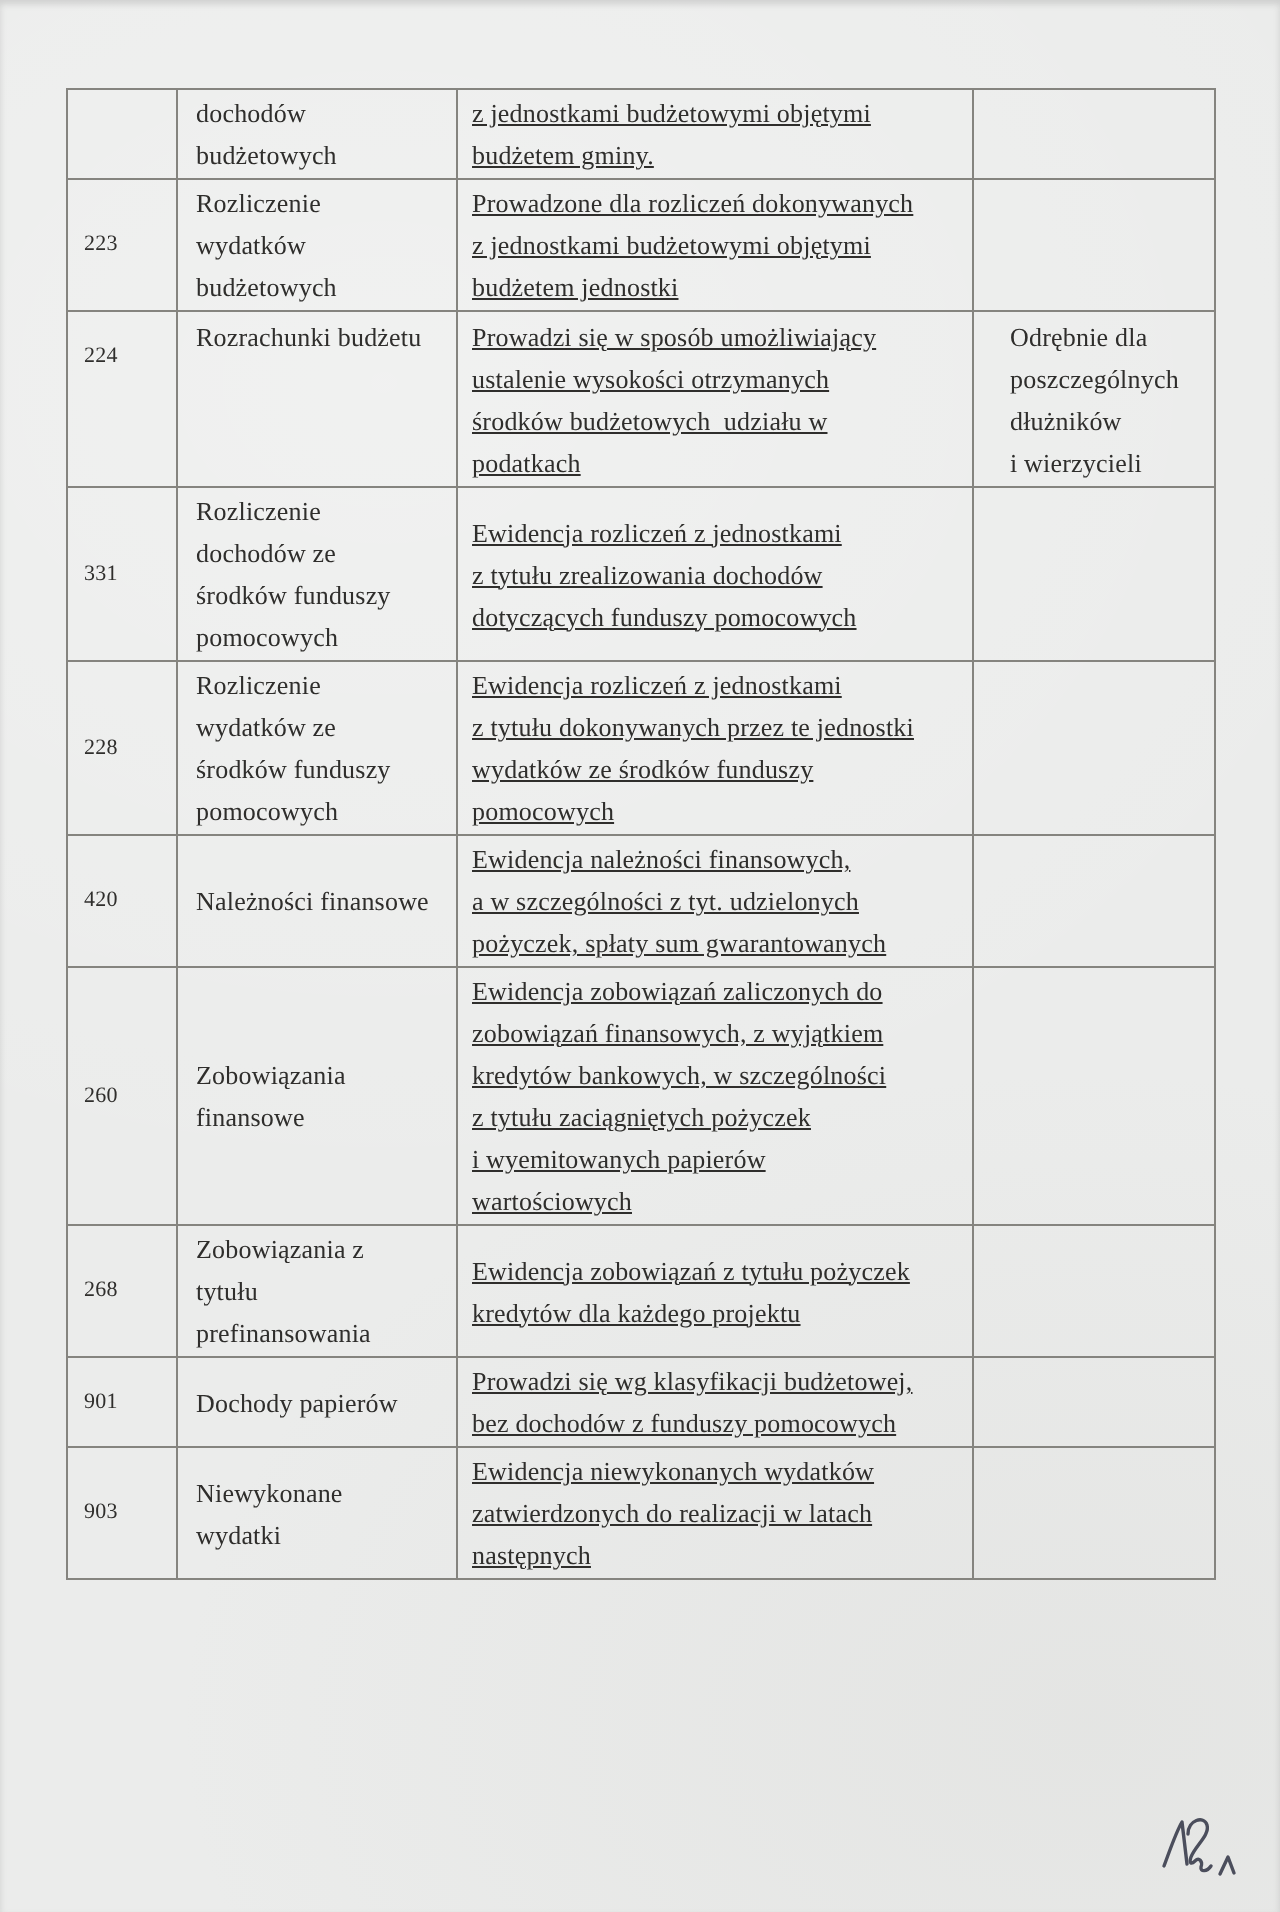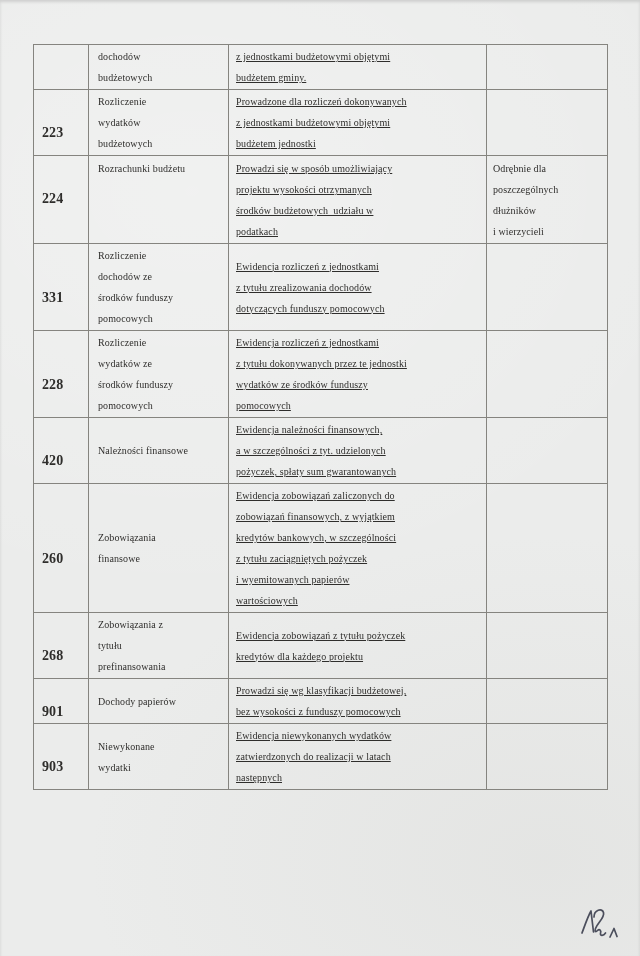--- a/index.html
+++ b/index.html
@@ -32,34 +32,33 @@
     table-layout: fixed;
   }
   .accounts-table td {
     border: 1px solid #85847f;
     vertical-align: middle;
     padding: 0;
     overflow: hidden;
   }
   .cell {
     white-space: pre-wrap;
-    font-size: 10px;
+    font-size: 13px;
     line-height: 21px;
     padding: 1px 2px 1px 7px;
     letter-spacing: 0.1px;
   }
   td.num-cell .cell {
-    font-weight: bold;
-    font-size: 14px;
+    font-weight: normal;
+    font-size: 11px;
     padding-left: 8px;
-    margin-top: 20px;
   }
   td.name-cell .cell { padding-left: 9px; padding-right: 3px; }
   td.desc-cell .cell { padding-left: 7px; padding-right: 2px; text-decoration: underline; }
-  td.note-cell .cell { padding-left: 6px; padding-right: 2px; }
+  td.note-cell .cell { padding-left: 6px; padding-right: 2px; margin-left: 12px; }
   tr.align-top td { vertical-align: top; }
   tr.align-top td.num-cell .cell { padding-top: 12px; }
   tr.align-top td.name-cell .cell,
   tr.align-top td.desc-cell .cell,
   tr.align-top td.note-cell .cell { padding-top: 2px; }
   .pagemark {
     position: absolute;
     left: 579px;
     top: 903px;
   }
@@ -113,21 +112,21 @@
       </tr>
       <tr class="align-top" style="height:83px">
         <td class="num-cell">
             <div class="cell">224</div>
           </td>
         <td class="name-cell">
             <div class="cell">Rozrachunki budżetu</div>
           </td>
         <td class="desc-cell">
             <div class="cell">Prowadzi się w sposób umożliwiający
-projektu wysokości otrzymanych
+ustalenie wysokości otrzymanych
 środków budżetowych  udziału w
 podatkach</div>
           </td>
         <td class="note-cell">
             <div class="cell">Odrębnie dla
 poszczególnych
 dłużników
 i wierzycieli</div>
           </td>
       </tr>
@@ -225,21 +224,21 @@
       </tr>
       <tr style="height:45px">
         <td class="num-cell">
             <div class="cell">901</div>
           </td>
         <td class="name-cell">
             <div class="cell">Dochody papierów</div>
           </td>
         <td class="desc-cell">
             <div class="cell">Prowadzi się wg klasyfikacji budżetowej,
-bez wysokości z funduszy pomocowych</div>
+bez dochodów z funduszy pomocowych</div>
           </td>
         <td class="note-cell">
             <div class="cell"></div>
           </td>
       </tr>
       <tr style="height:62px">
         <td class="num-cell">
             <div class="cell">903</div>
           </td>
         <td class="name-cell">

